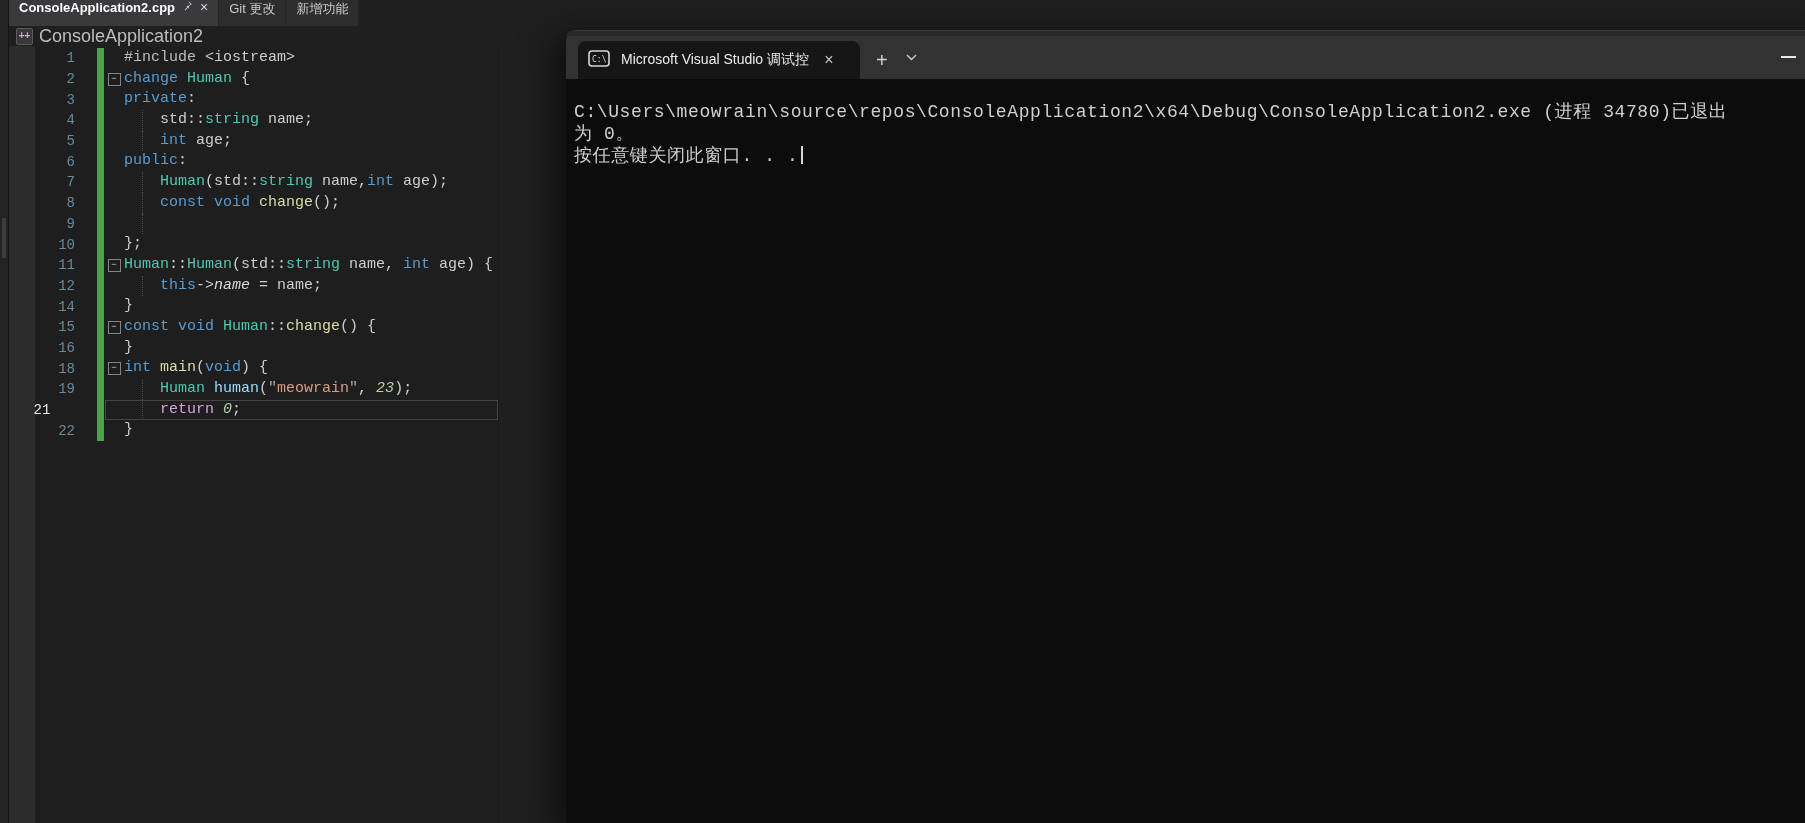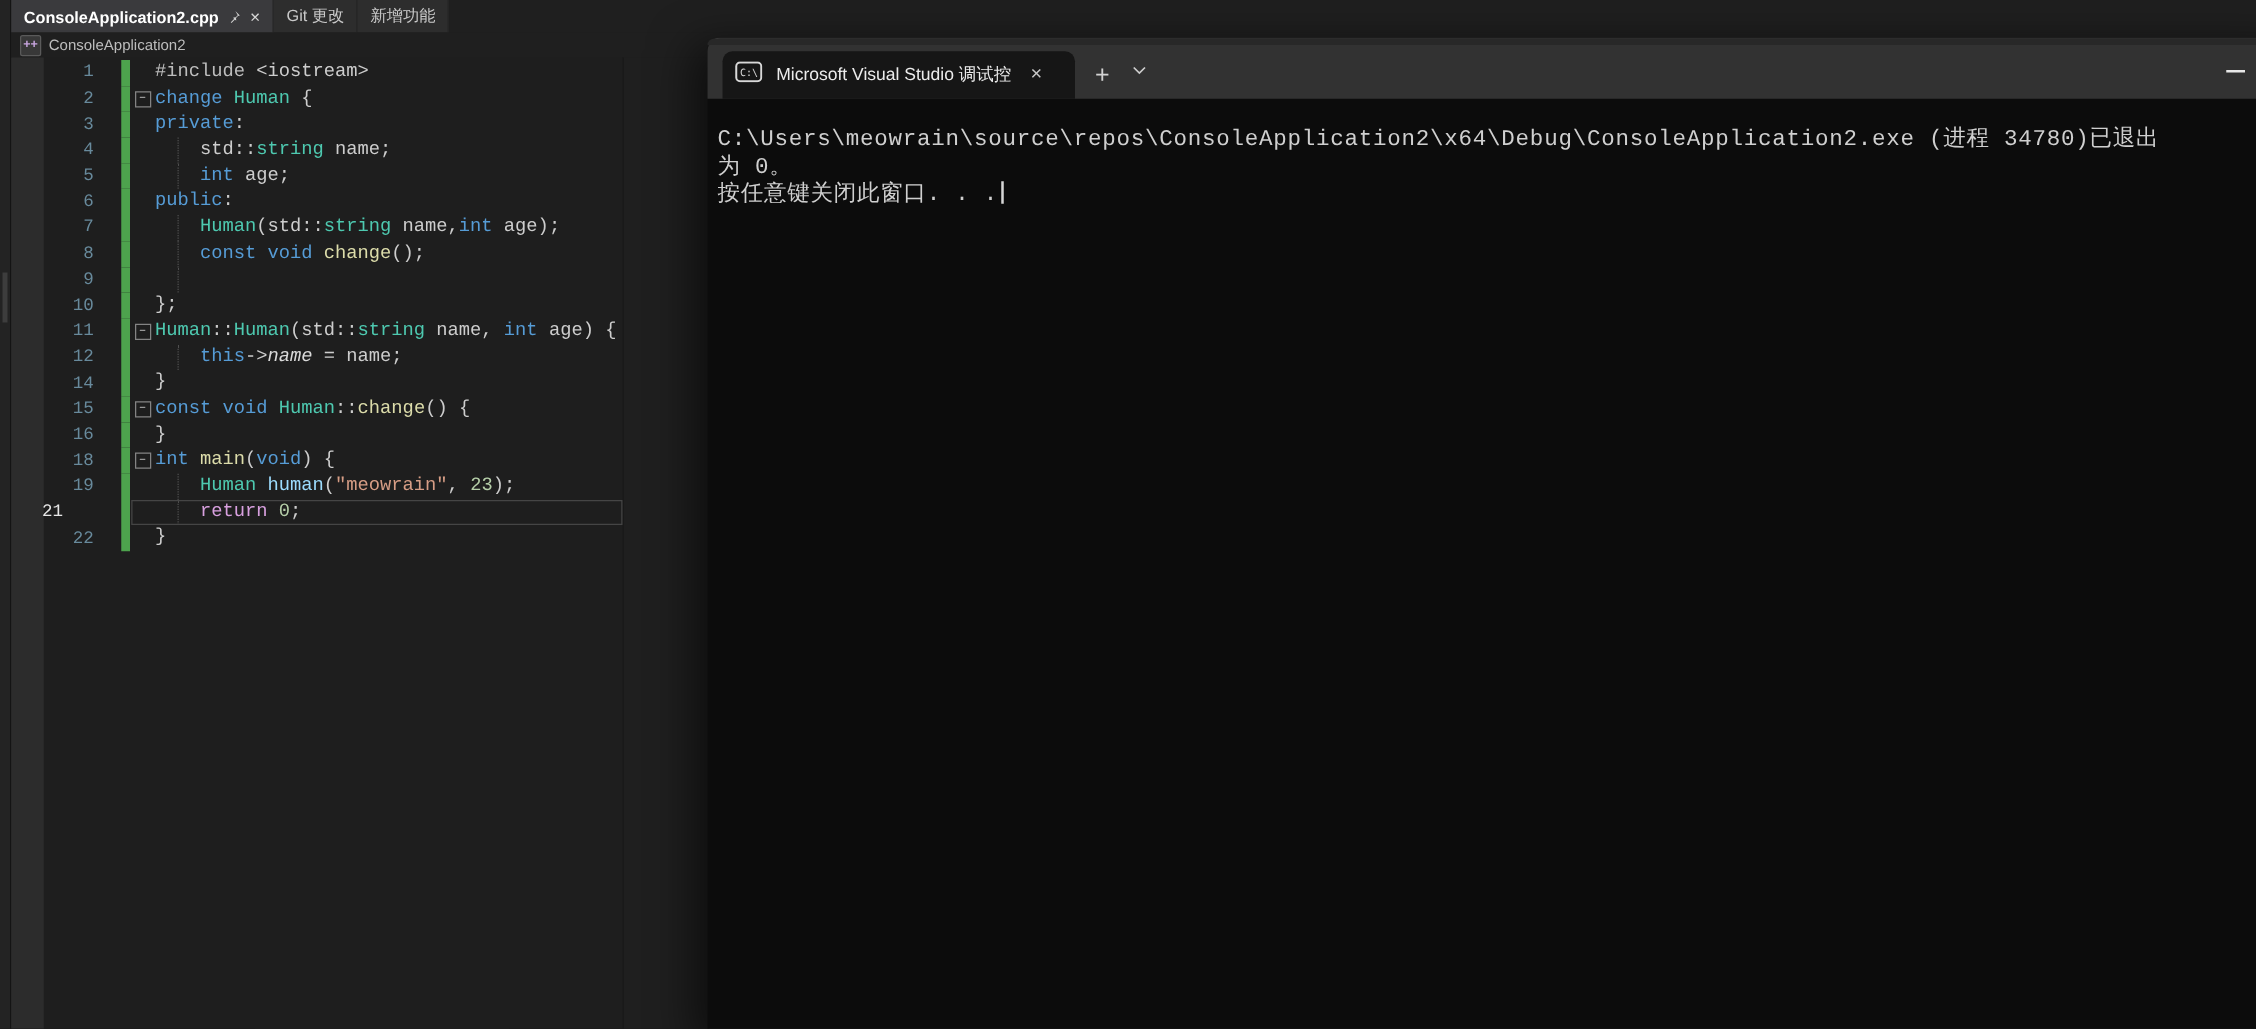--- a/index.html
+++ b/index.html
@@ -4,49 +4,49 @@
 <style>
   html,body{margin:0;padding:0;background:#1f1f1f;}
   body{width:1805px;height:823px;overflow:hidden;position:relative;
        font-family:"Liberation Sans","DejaVu Sans",sans-serif;}
 
   
   #vs-left-strip{position:absolute;left:0;top:0;width:8px;height:823px;background:#232323;border-right:1px solid #141414;}
   #vs-left-thumb{position:absolute;left:2px;top:218px;width:4px;height:40px;background:#3d3d3d;}
 
   #vs-tabbar{position:absolute;left:9px;top:0;height:26px;right:0;display:flex;align-items:stretch;background:#1f1f1f;}
-  .vs-tab{display:flex;align-items:center;gap:7px;padding:0 10px;font-size:13px;color:#c9c9c9;background:#2d2d2d;border-right:1px solid #252525;cursor:default;}
+  .vs-tab{display:flex;align-items:flex-start;gap:7px;padding:0 10px;font-size:13px;color:#c9c9c9;background:#2d2d2d;border-right:1px solid #252525;cursor:default;}
   .vs-tab.active{background:#3a3a3d;color:#ffffff;font-weight:bold;}
   .vs-tab .tabx{font-weight:normal;font-size:14px;color:#d6d6d6;line-height:1;}
   .vs-tab svg{display:block;}
 
   #vs-breadcrumb{position:absolute;left:9px;top:26px;height:20px;right:0;display:flex;align-items:center;gap:6px;padding-left:7px;background:#1f1f1f;}
   #vs-breadcrumb .proj-icon{width:15px;height:15px;background:#383838;border:1px solid #5a5a5a;border-radius:2px;
       color:#c9a6e0;font-size:10px;font-weight:bold;line-height:13px;text-align:center;}
-  #vs-breadcrumb .proj-label{font-size:12px;color:#bdbdbd;}
+  #vs-breadcrumb .proj-label{font-size:18px;color:#bdbdbd;}
 
   
   #editor{position:absolute;left:9px;top:46px;right:0;bottom:0;background:#1e1e1e;}
   #editor-margin{position:absolute;left:0;top:0;width:26px;bottom:0;background:#2c2c2c;}
   #editor-minimap{position:absolute;left:489px;width:68px;top:0;bottom:0;background:#1f1f1f;border-left:1px solid #191919;}
   #code-lines{position:absolute;left:0;top:2px;width:489px;}
   .crow{position:relative;display:flex;align-items:center;height:20.7px;}
   .lnum{width:66px;text-align:right;font-size:14px;color:var(--lnum);
         font-family:"Liberation Mono","DejaVu Sans Mono",monospace;}
   .chbar{width:7px;align-self:stretch;background:var(--chbar);margin-left:22px;}
   .foldcol{width:20px;display:flex;justify-content:center;align-items:center;}
   .foldbox{width:11px;height:11px;border:1px solid #848484;color:#cfcfcf;font-size:9px;line-height:9px;text-align:center;background:#1e1e1e;z-index:2;}
   .codetext{white-space:pre;font-size:15px;line-height:20.7px;color:var(--txt);
         font-family:"Liberation Mono","DejaVu Sans Mono",monospace;}
   .iguide{position:absolute;left:133px;top:0;bottom:0;border-left:1px dotted #4f4f4f;}
   .crow.current::after{content:"";position:absolute;left:96px;width:393px;top:0;height:100%;
         border:1px solid #454545;box-sizing:border-box;pointer-events:none;}
   .crow.current .lnum{color:#e6e6e6;text-align:center;}
   .tk-kw{color:var(--kw);} .tk-ctl{color:var(--ctl);} .tk-type{color:var(--type);}
-  .tk-fn{color:var(--fn);} .tk-str{color:var(--str);} .tk-num{color:var(--num);}
+  .tk-fn{color:var(--fn);} .tk-str{color:var(--str);} .tk-num{color:var(--num);font-style:italic;}
   .tk-var{color:var(--var);} .tk-mem{color:var(--mem);font-style:italic;} .tk-txt{color:var(--txt);} .tk-pp{color:var(--pp);}
 
   
   #terminal{position:absolute;left:566px;top:30px;width:1270px;height:800px;background:#0c0c0c;
         border-radius:10px 0 0 0;box-shadow:-12px 6px 34px rgba(0,0,0,0.55);border-top:1px solid #3a3a3a;}
   #term-tabbar{position:relative;height:48px;background:#323232;border-radius:10px 0 0 0;display:flex;align-items:flex-end;}
   #term-tabbar::before{content:"";position:absolute;left:0;right:0;top:0;height:5px;background:#282828;border-radius:10px 0 0 0;}
   #term-tab{margin-left:12px;width:282px;height:38px;background:#161616;border-radius:8px 8px 0 0;
         display:flex;align-items:center;gap:9px;padding:0 10px;box-sizing:border-box;}
   #term-tab .tab-title{flex:1;font-size:14px;color:#ececec;white-space:nowrap;overflow:hidden;max-width:192px;text-align:center;}

